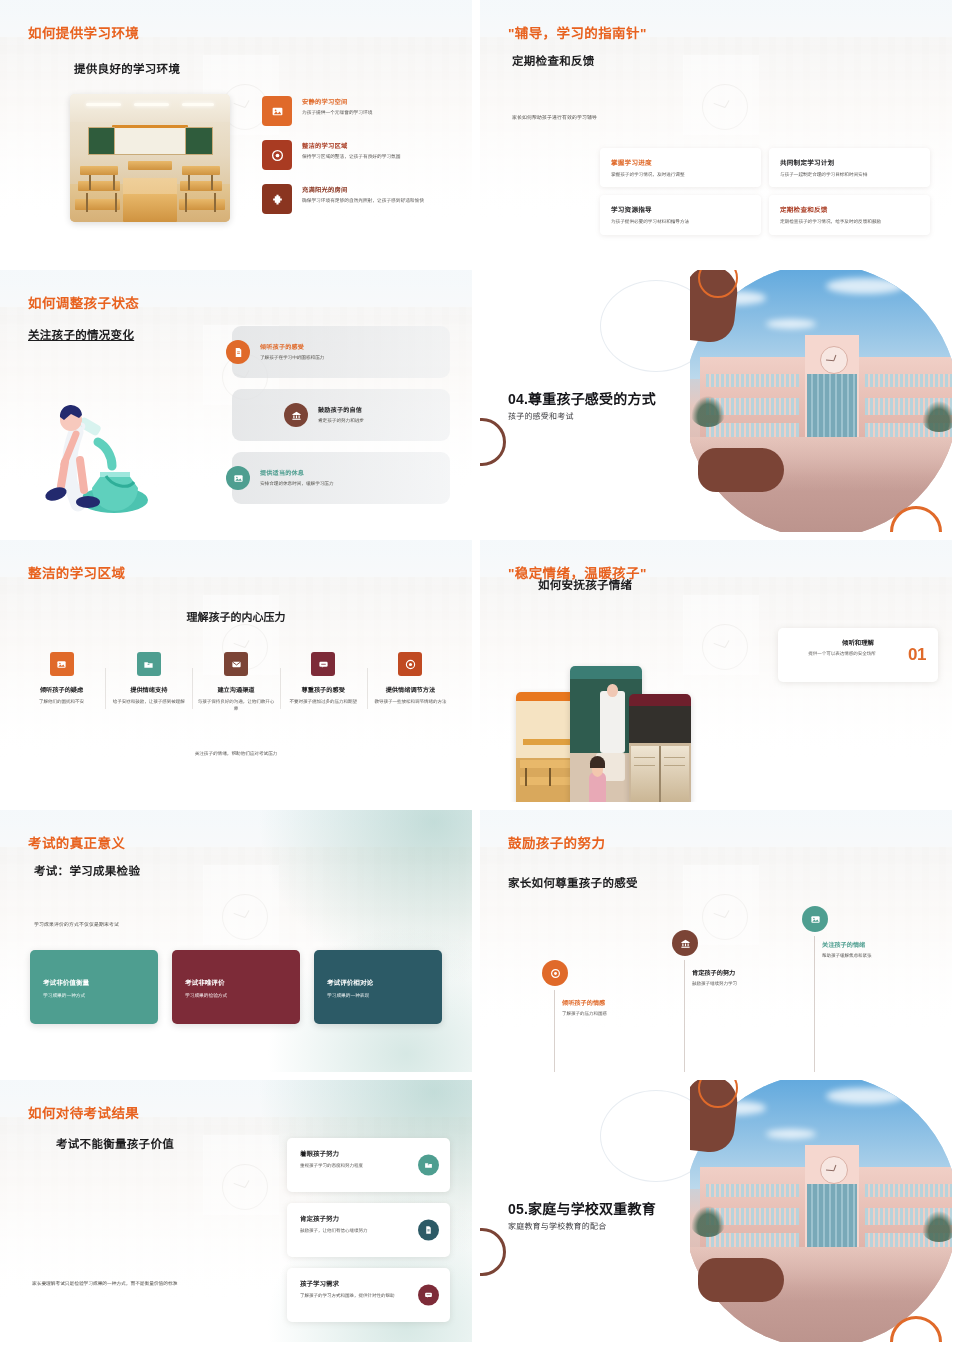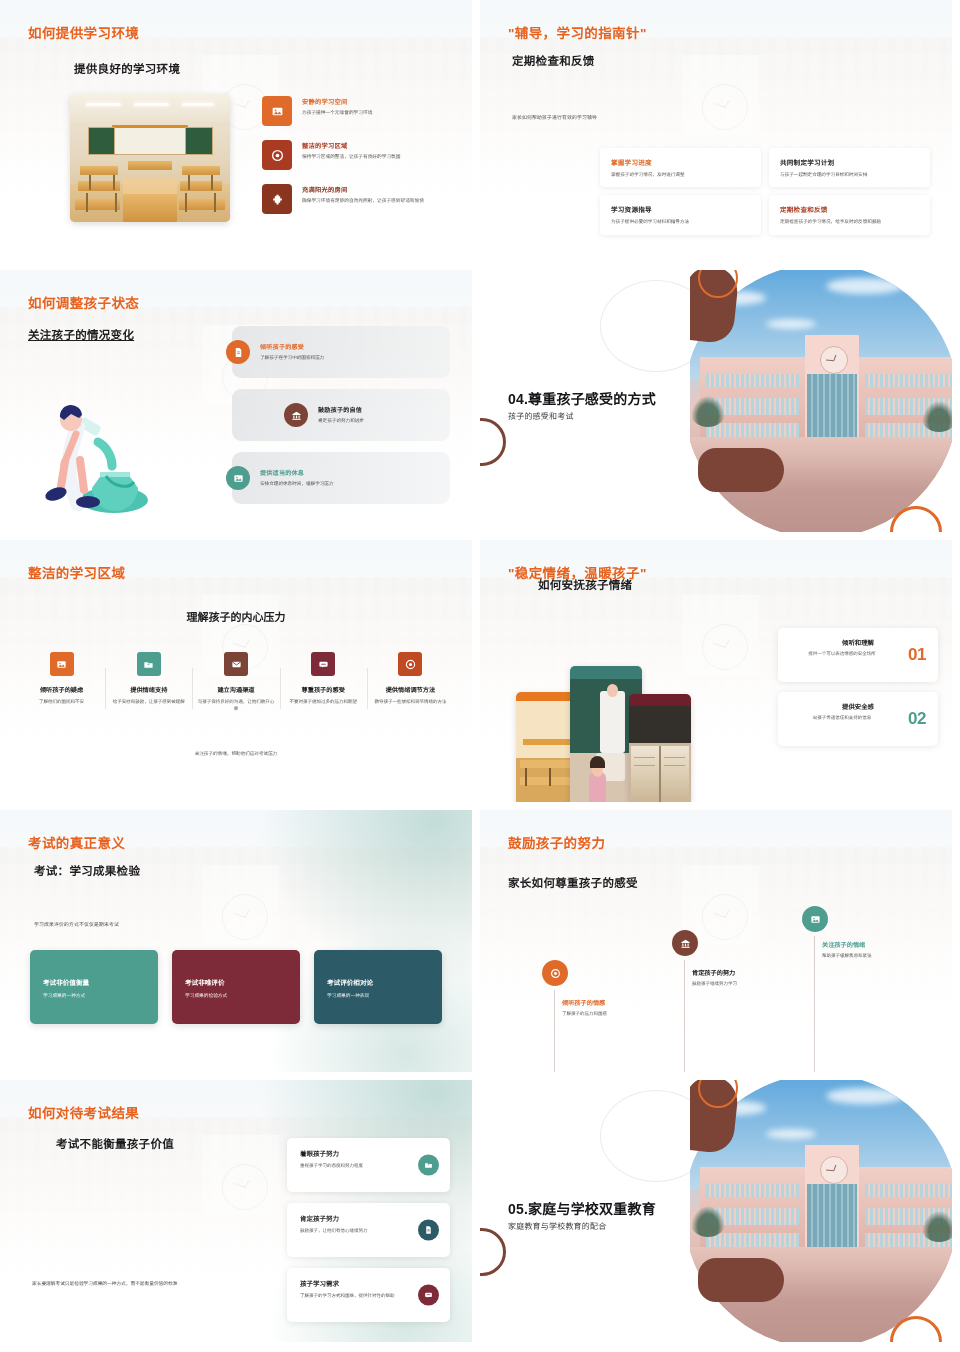--- a/index.html
+++ b/index.html
@@ -579,25 +579,20 @@
         <div style="position:absolute;left:56%;top:63%;width:34%;height:1.6px;background:#b8a585"></div>
       </div>
     </div>
 
     <div class="num-list">
       <div class="num-card">
         <h4>倾听和理解</h4>
         <p>提供一个可以表达情感的安全场所</p>
         <div class="n" style="color:#e06a2a">01</div>
       </div>
-      <div class="num-card">
-        <h4>提供安全感</h4>
-        <p>向孩子传递信任和支持的信息</p>
-        <div class="n" style="color:#4e9e90">02</div>
-      </div>
     </div>
   </div>
 
   <div class="slide">
     <div class="bg-campus"></div>
     <div class="ghost-card"></div>
     <div class="ghost-clock"></div>
     <div class="bg-white-veil"></div>
     <div class="green-wash"></div>
     <div class="green-wash-b"></div>

